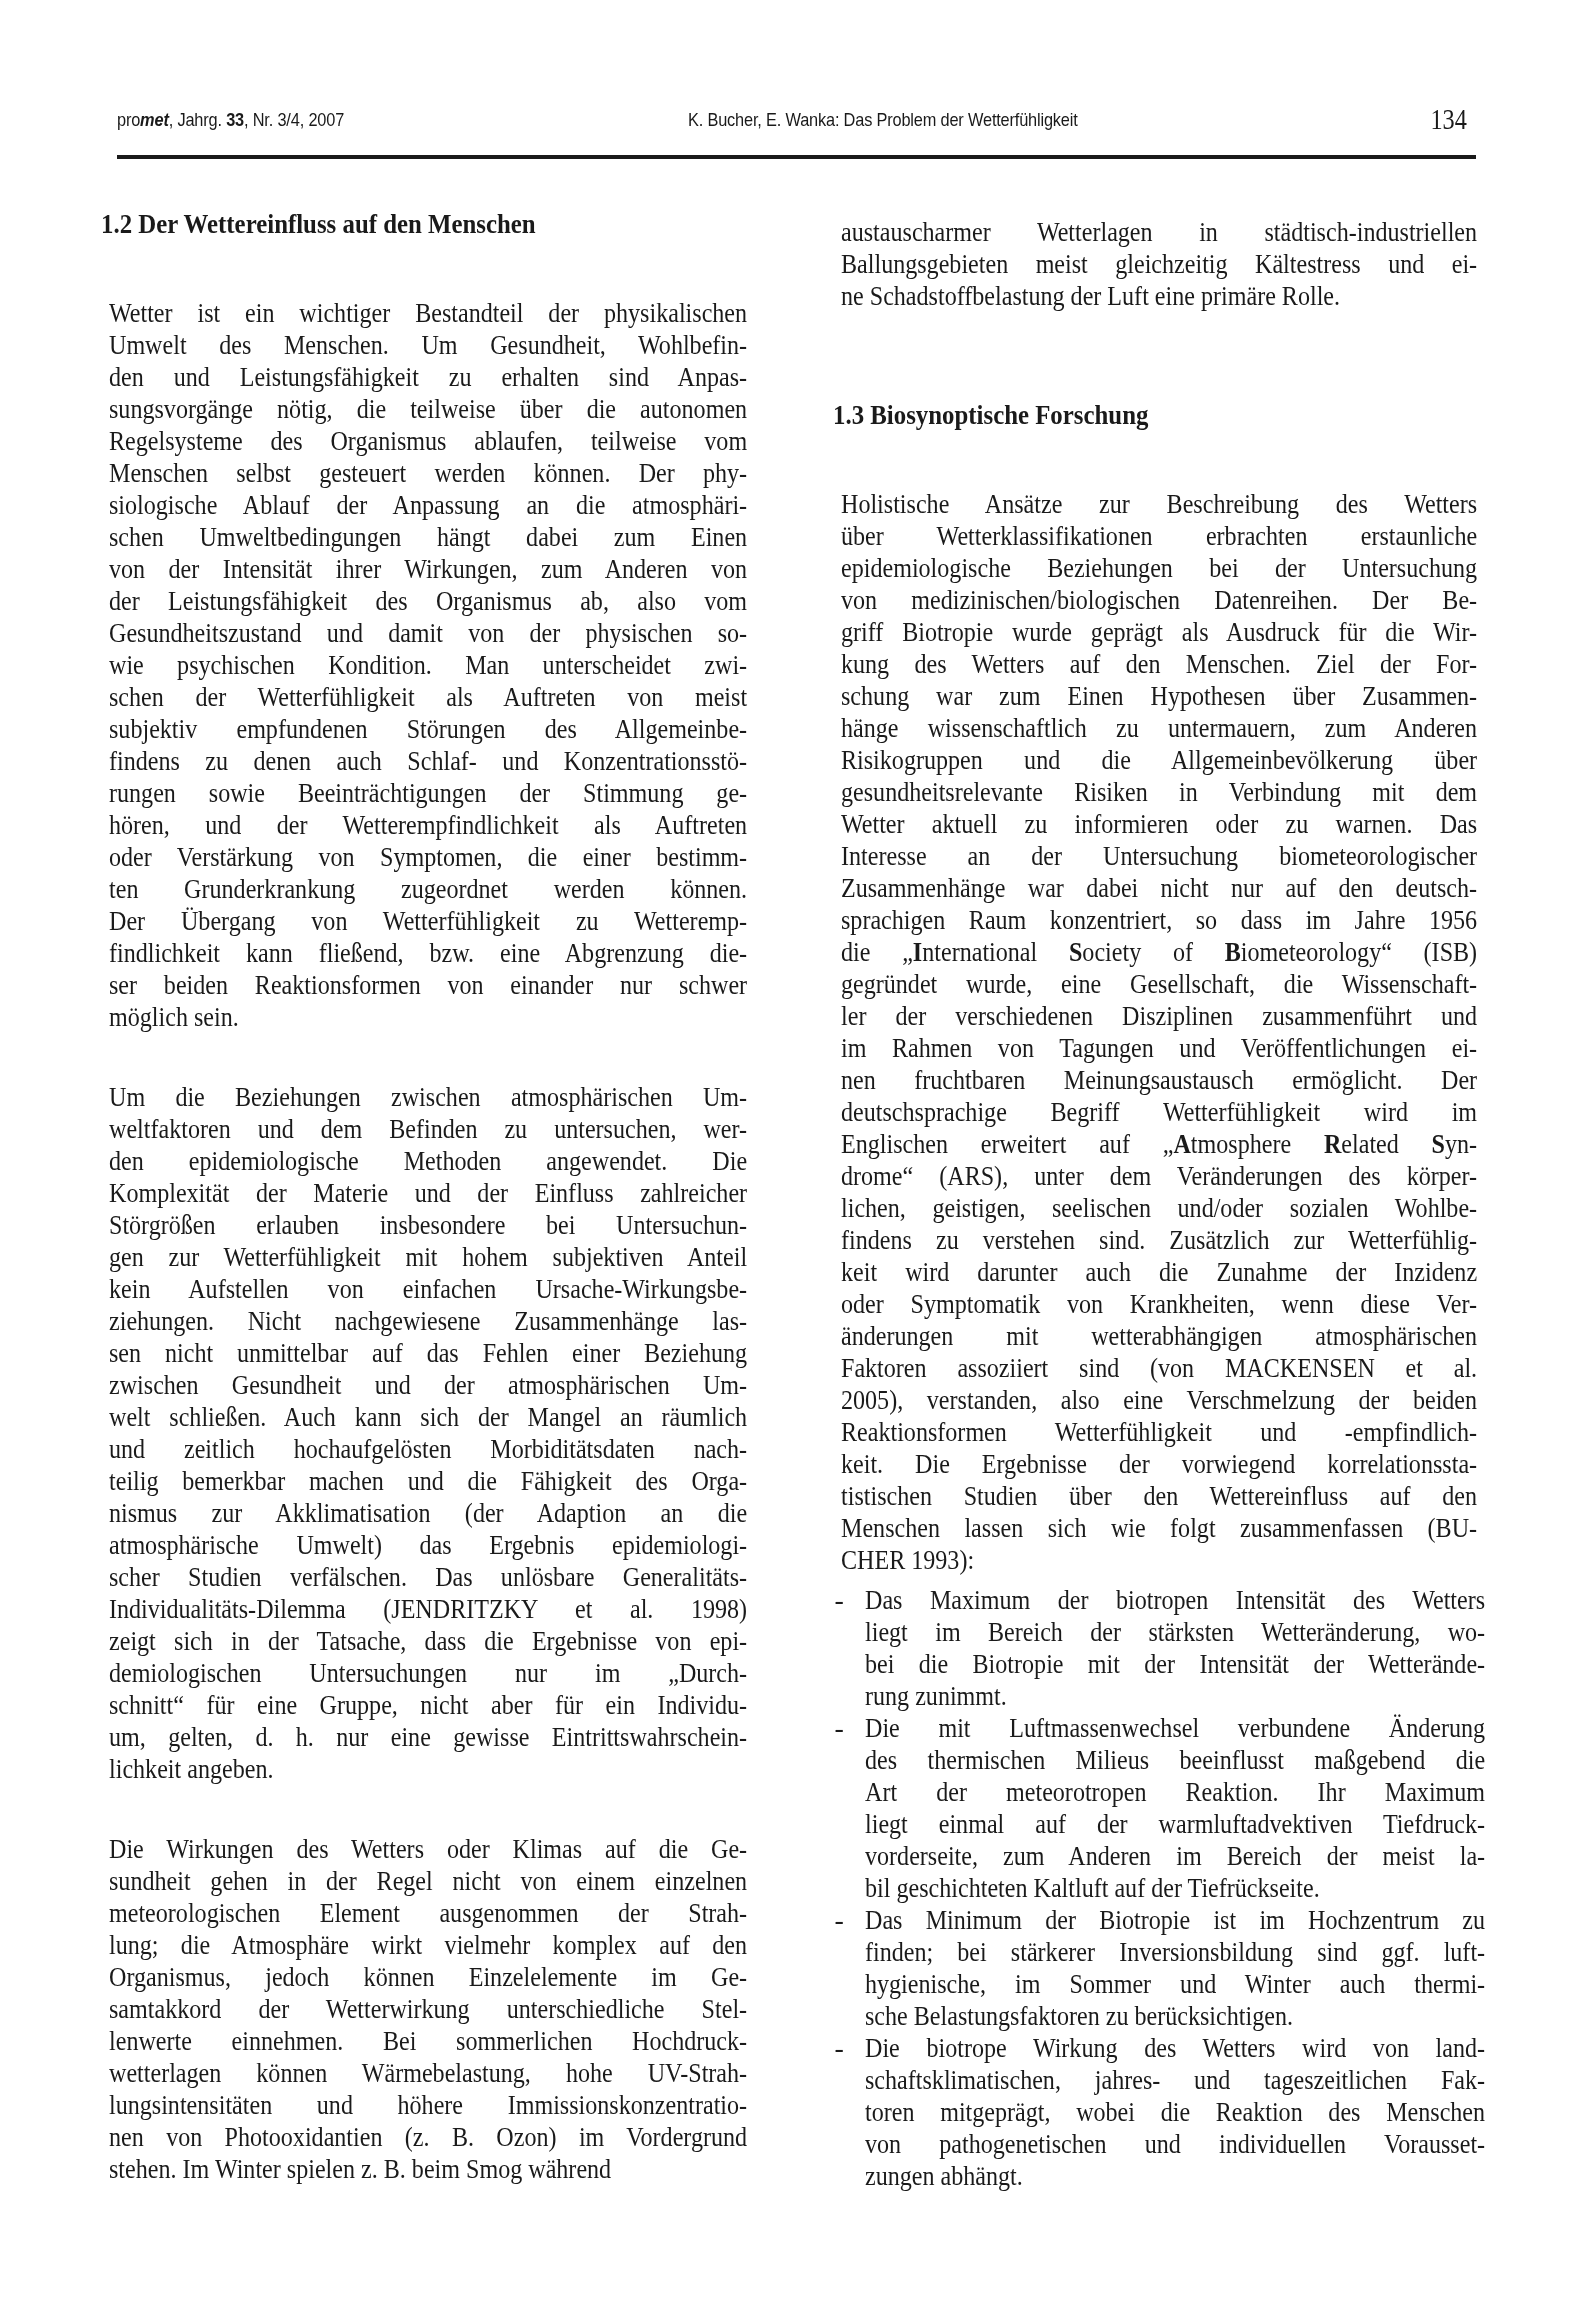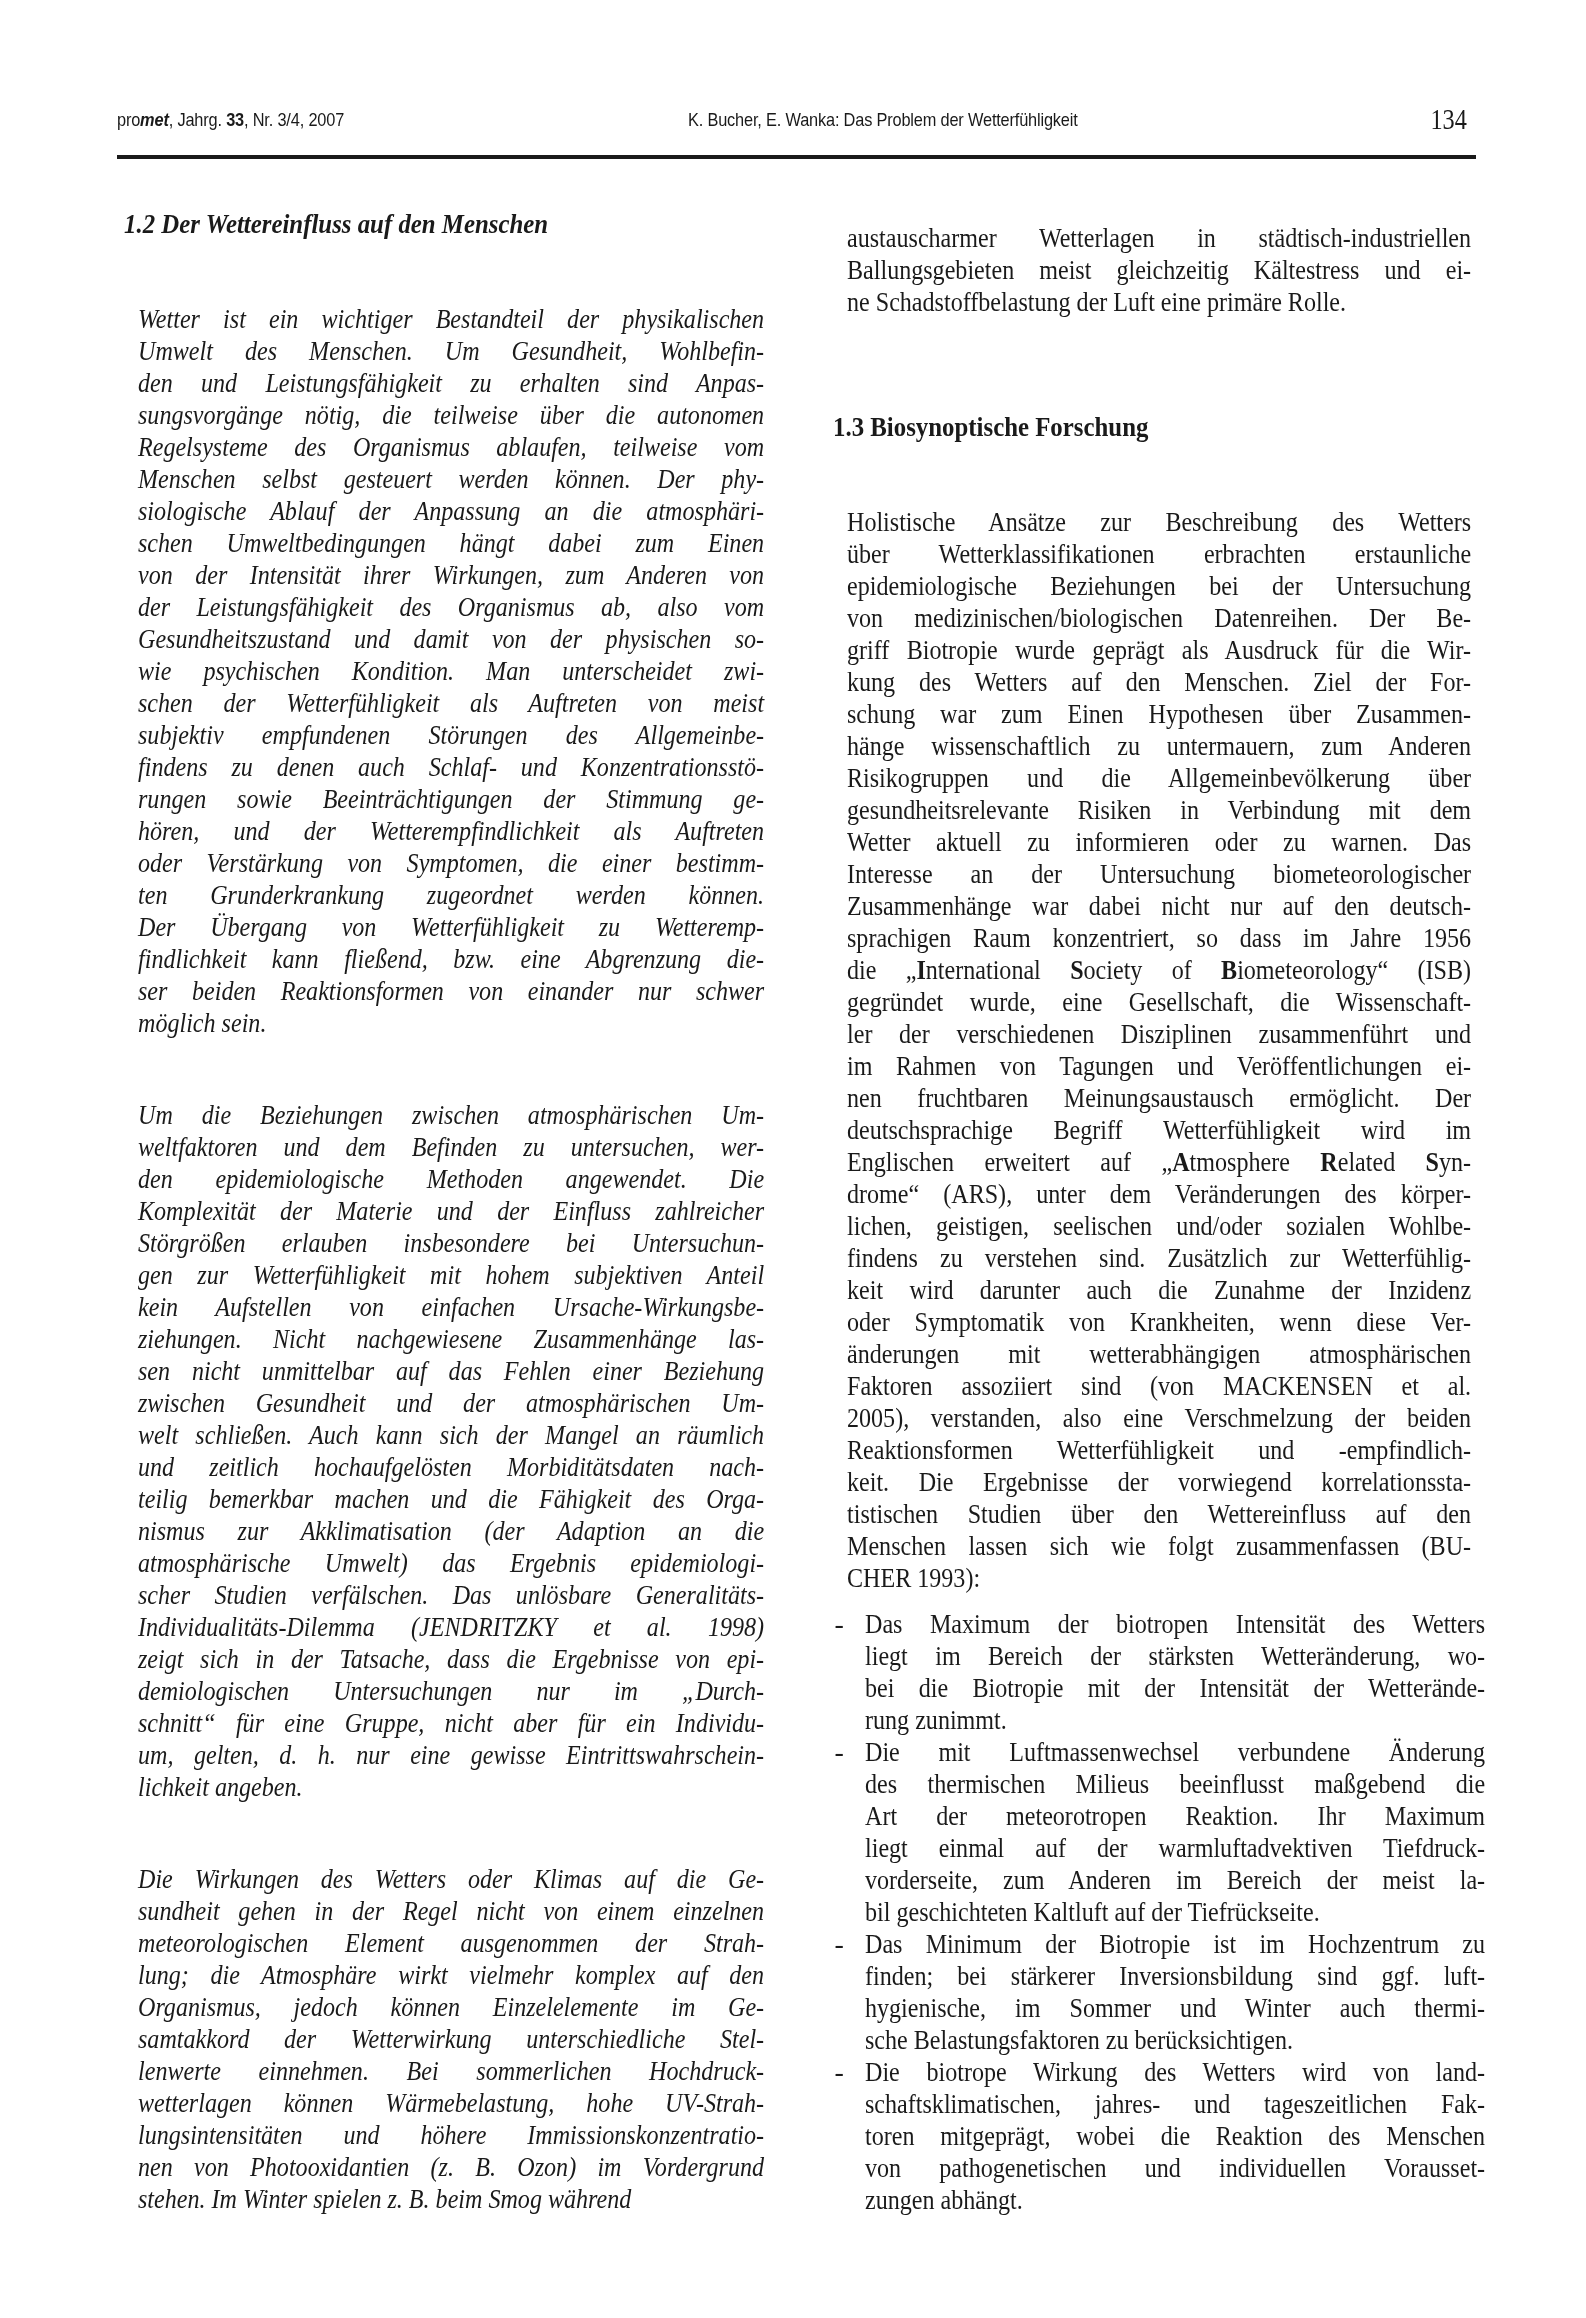--- a/index.html
+++ b/index.html
@@ -4,24 +4,24 @@
 <style>
   html, body { margin: 0; padding: 0; background: #ffffff; }
   body { width: 1586px; height: 2319px; position: relative; overflow: hidden; color: #1a1a1a; }
   .header { position: absolute; left: 117px; top: 109px; width: 1359px; height: 48px; text-align: right; }
   .hdr-left { position: absolute; left: 0; top: 0; font-family: "Liberation Sans", sans-serif; font-size: 19px; transform: scaleX(0.86); transform-origin: left top; letter-spacing: -0.2px; }
   .hdr-left b { font-weight: bold; }
   .hdr-center { position: absolute; left: 571px; top: 0; font-family: "Liberation Sans", sans-serif; font-size: 19px; transform: scaleX(0.86); transform-origin: left top; letter-spacing: -0.2px; }
   .hdr-right { position: absolute; right: 9.5px; top: -4.8px; font-family: "Liberation Serif", serif; font-size: 28.6px; transform: scaleX(0.85); transform-origin: right top; }
   .rule { position: absolute; left: 117px; top: 155px; width: 1359px; height: 4px; background: #1a1a1a; }
   .col { position: absolute; top: 208px; width: 654px; font-family: "Liberation Serif", serif; font-size: 28px; line-height: 32px; }
-  .col-left { left: 124px; font-style: italic; }
+  .col-left { left: 101px; }
   .col-right { left: 833px; width: 652px; top: 208px; }
   .heading { font-weight: bold; font-size: 27px; line-height: 32px; transform: scaleX(0.92); transform-origin: left top; white-space: nowrap; }
-  .para { margin: 14px; }
+  .para { margin: 8px; }
   .line { display: block; text-align: justify; text-align-last: justify; white-space: nowrap; height: 32px; overflow: visible; transform: scaleX(0.86); transform-origin: left top; width: 116.3%; }
   .line.last { text-align-last: left; }
   .gap-h { height: 49px; }
   .gap-p { height: 32px; }
   .gap-sec { height: 79px; }
   .bullet { position: relative; padding-left: 32px; }
   .bullet-dash { position: absolute; left: 1.6px; top: 0; }
   .bullet .line { width: 116.3%; }
   .bold-letter { font-weight: bold; }
 </style>

